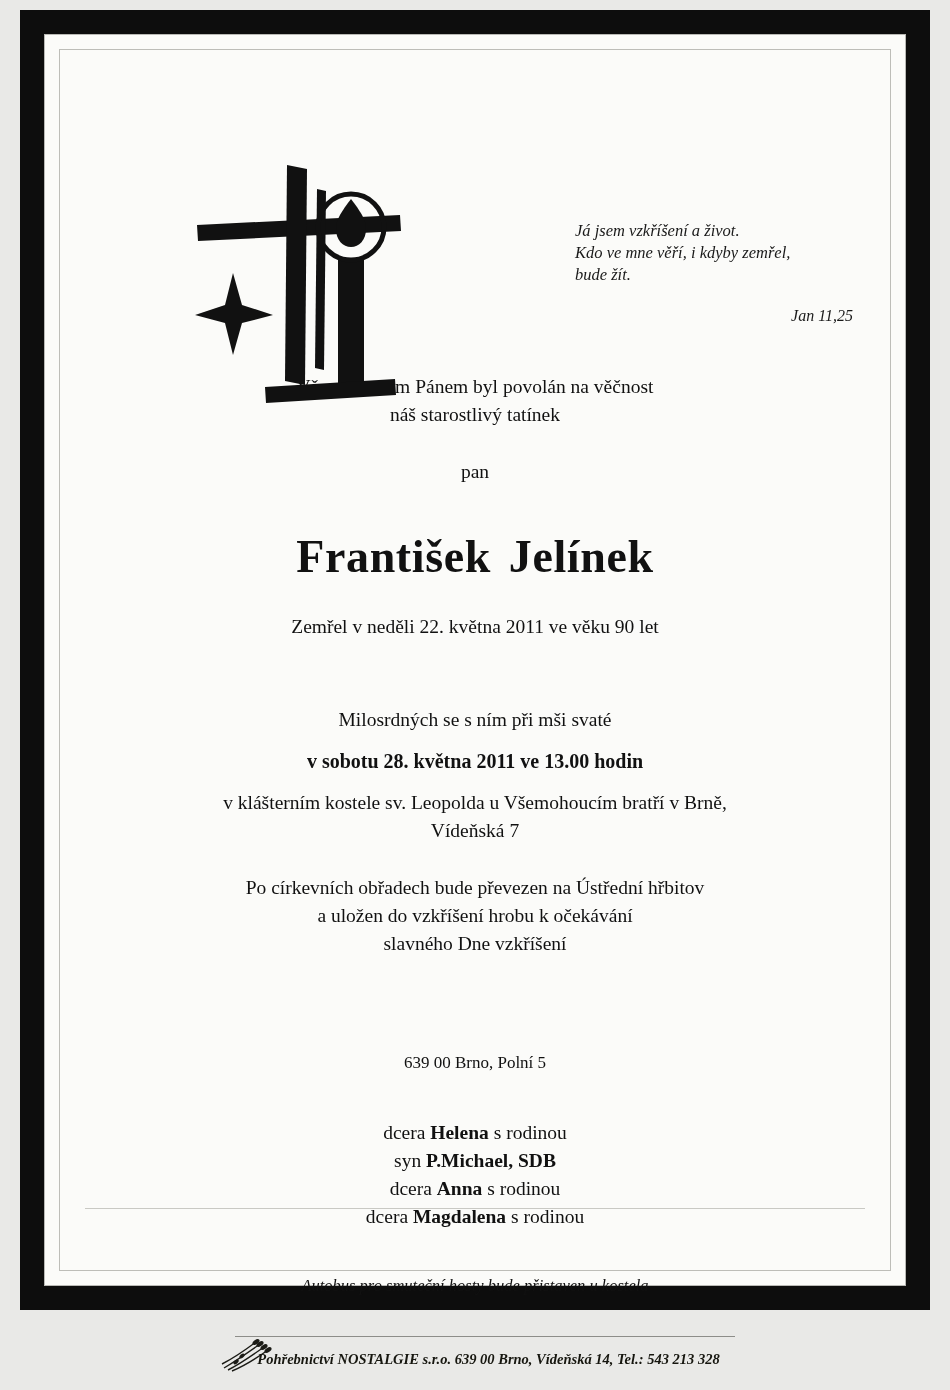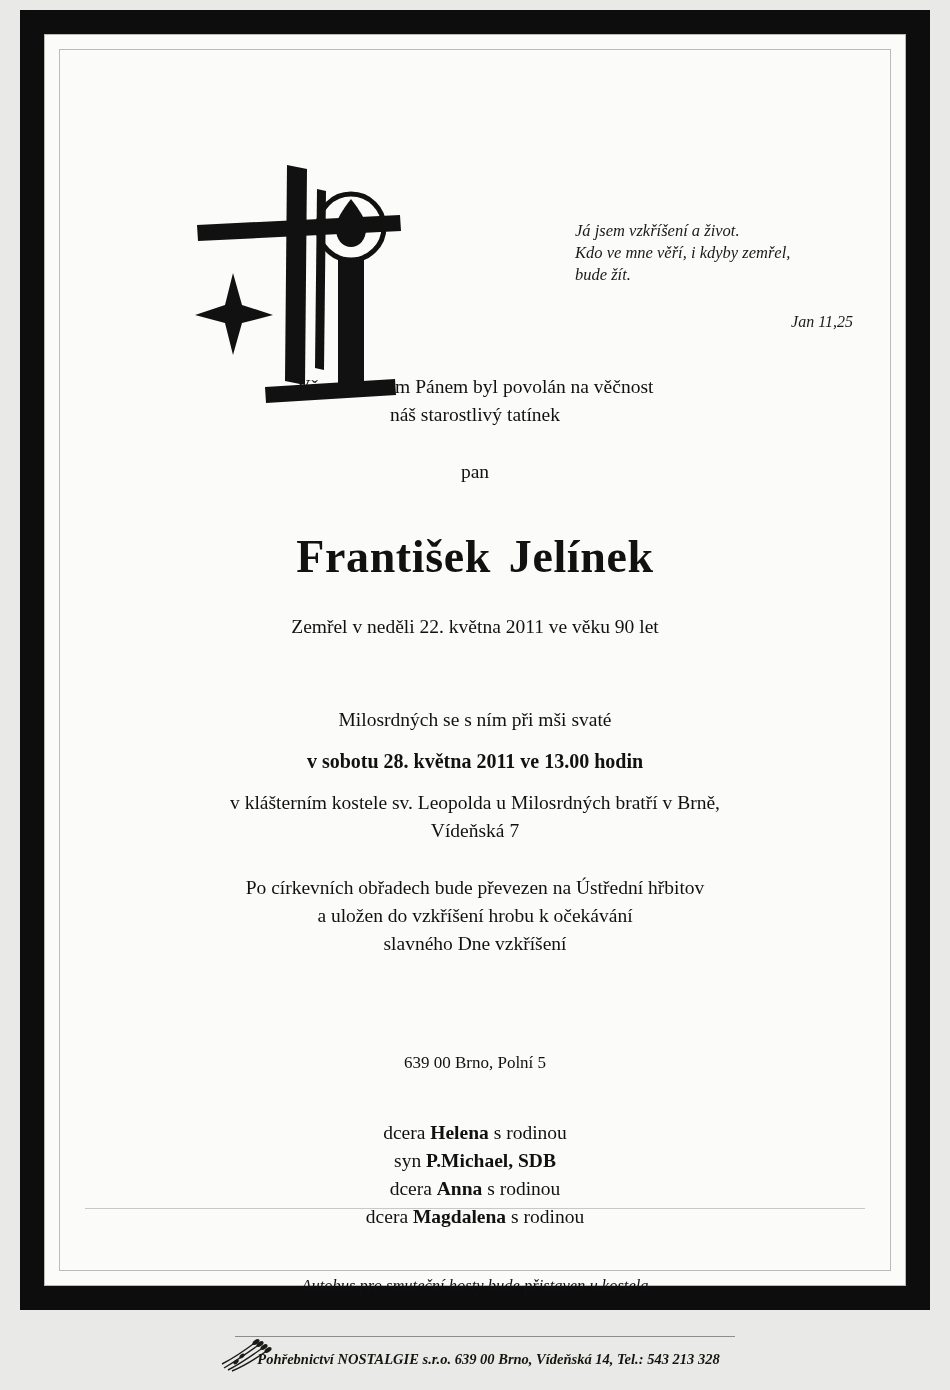--- a/index.html
+++ b/index.html
@@ -81,21 +81,21 @@
     top: 155px;
     width: 290px;
     font-style: italic;
     font-size: 16.5px;
     line-height: 1.32;
     color: #1a1a1a;
   }
   .verse .ref {
     display: block;
     text-align: right;
-    margin-top: 26px;
+    margin-top: 20px;
     padding-right: 12px;
     font-size: 16px;
   }
 
   
   .body-text {
     text-align: center;
     margin-top: 18px;
   }
   .line {
@@ -241,21 +241,21 @@
           <div class="gap-m"></div>
           <div class="line">Zemřel v neděli 22. května 2011 ve věku 90 let</div>
 
           <div class="gap-xl"></div>
           <div class="line">Milosrdných se s ním při mši svaté</div>
 
           <div class="gap-s"></div>
           <div class="bold-line">v sobotu 28. května 2011 ve 13.00 hodin</div>
 
           <div class="gap-s"></div>
-          <div class="line">v klášterním kostele sv. Leopolda u Milosrdných bratří v Brně,</div>
+          <div class="line">v klášterním kostele sv. Leopolda u Všemohoucím bratří v Brně,</div>
           <div class="line">Vídeňská 7</div>
 
           <div class="gap-m"></div>
           <div class="line">Po církevních obřadech bude převezen na Ústřední hřbitov</div>
           <div class="line">a uložen do vzkříšení hrobu k očekávání</div>
           <div class="line">slavného Dne vzkříšení</div>
 
           <div class="gap-xl"></div>
           <div class="gap-m"></div>
           <div class="address">639 00 Brno, Polní 5</div>

